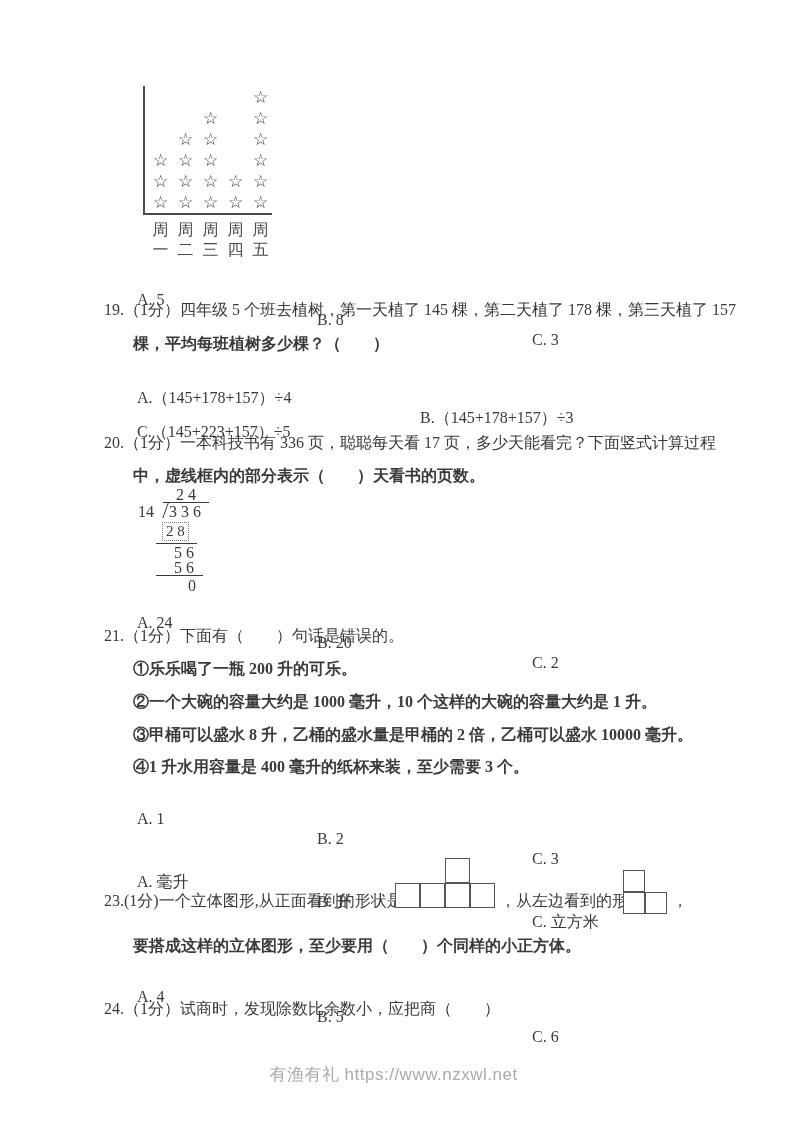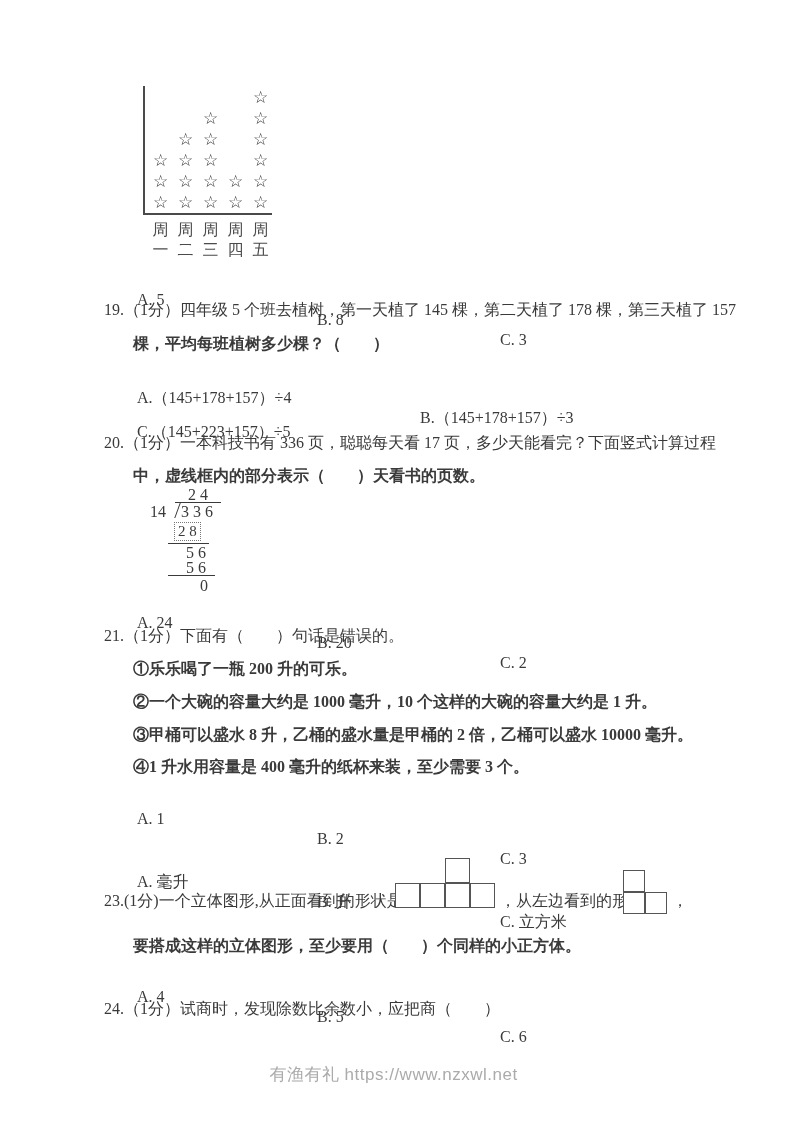--- a/index.html
+++ b/index.html
@@ -5,36 +5,36 @@
   html,body { margin:0; padding:0; background:#ffffff; }
   #page {
     position:relative; width:793px; height:1122px; background:#ffffff;
     font-family:"Liberation Serif","DejaVu Serif",serif;
     color:#3a3a3a; overflow:hidden;
   }
   .line { position:absolute; left:104px; font-size:16px; white-space:pre; line-height:20px; }
   .indent { left:133px;font-weight:bold; }
   .opts { left:0; width:674px; height:20px; }
   .opts span { position:absolute; font-size:16px; white-space:pre; }
-  .opt-a { left:137px; } .opt-b { left:317px; } .opt-c { left:500px; }
+  .opt-a { left:137px; } .opt-b { left:317px; } .opt-c { left:532px; }
   .opt-b19 { left:420px; }
 
   
   #star-chart {
     position:absolute; left:143px; top:86px; width:122px; height:127px;
     border-left:2px solid #4a4a4a; border-bottom:2.5px solid #4a4a4a;
     display:flex; align-items:flex-end; gap:4px; padding-left:5px; box-sizing:content-box;
   }
   .star-col { width:21px; display:flex; flex-direction:column; align-items:center; }
   .star { font-family:"DejaVu Sans",sans-serif; font-size:17px; line-height:21px; color:#3a3a3a; }
   #star-xlabels { position:absolute; left:150px; top:220px; display:flex; gap:4px; }
   .xlabel { width:21px; text-align:center; font-size:16px; line-height:20px; color:#4a4a4a; white-space:pre-line; }
 
   
-  #division { position:absolute; left:150px; top:486px; width:90px; height:110px; font-size:16px; }
+  #division { position:absolute; left:138px; top:486px; width:90px; height:110px; font-size:16px; }
   #division span { position:absolute; white-space:pre; }
   .dq    { left:38px; top:0; }
   .dvin  { left:25px; top:16px; width:46px; border-top:1.8px solid #3a3a3a; height:0; }
   .dsor  { left:0;   top:17px; }
   .dslash{ left:21px; top:17px; height:15px; width:6px; border-right:1.8px solid #3a3a3a; transform:skewX(-20deg); }
   .ddend { left:31px; top:17px; }
   .dbox  { left:24px; top:36px; border:1.6px dotted #777; padding:0 3px; font-size:15px;text-align:center; }
   .dul   { border-top:1.8px solid #3a3a3a; height:0; }
   .dul1  { left:18px; top:57px; width:41px; }
   .ds1   { left:36px; top:58px; }

